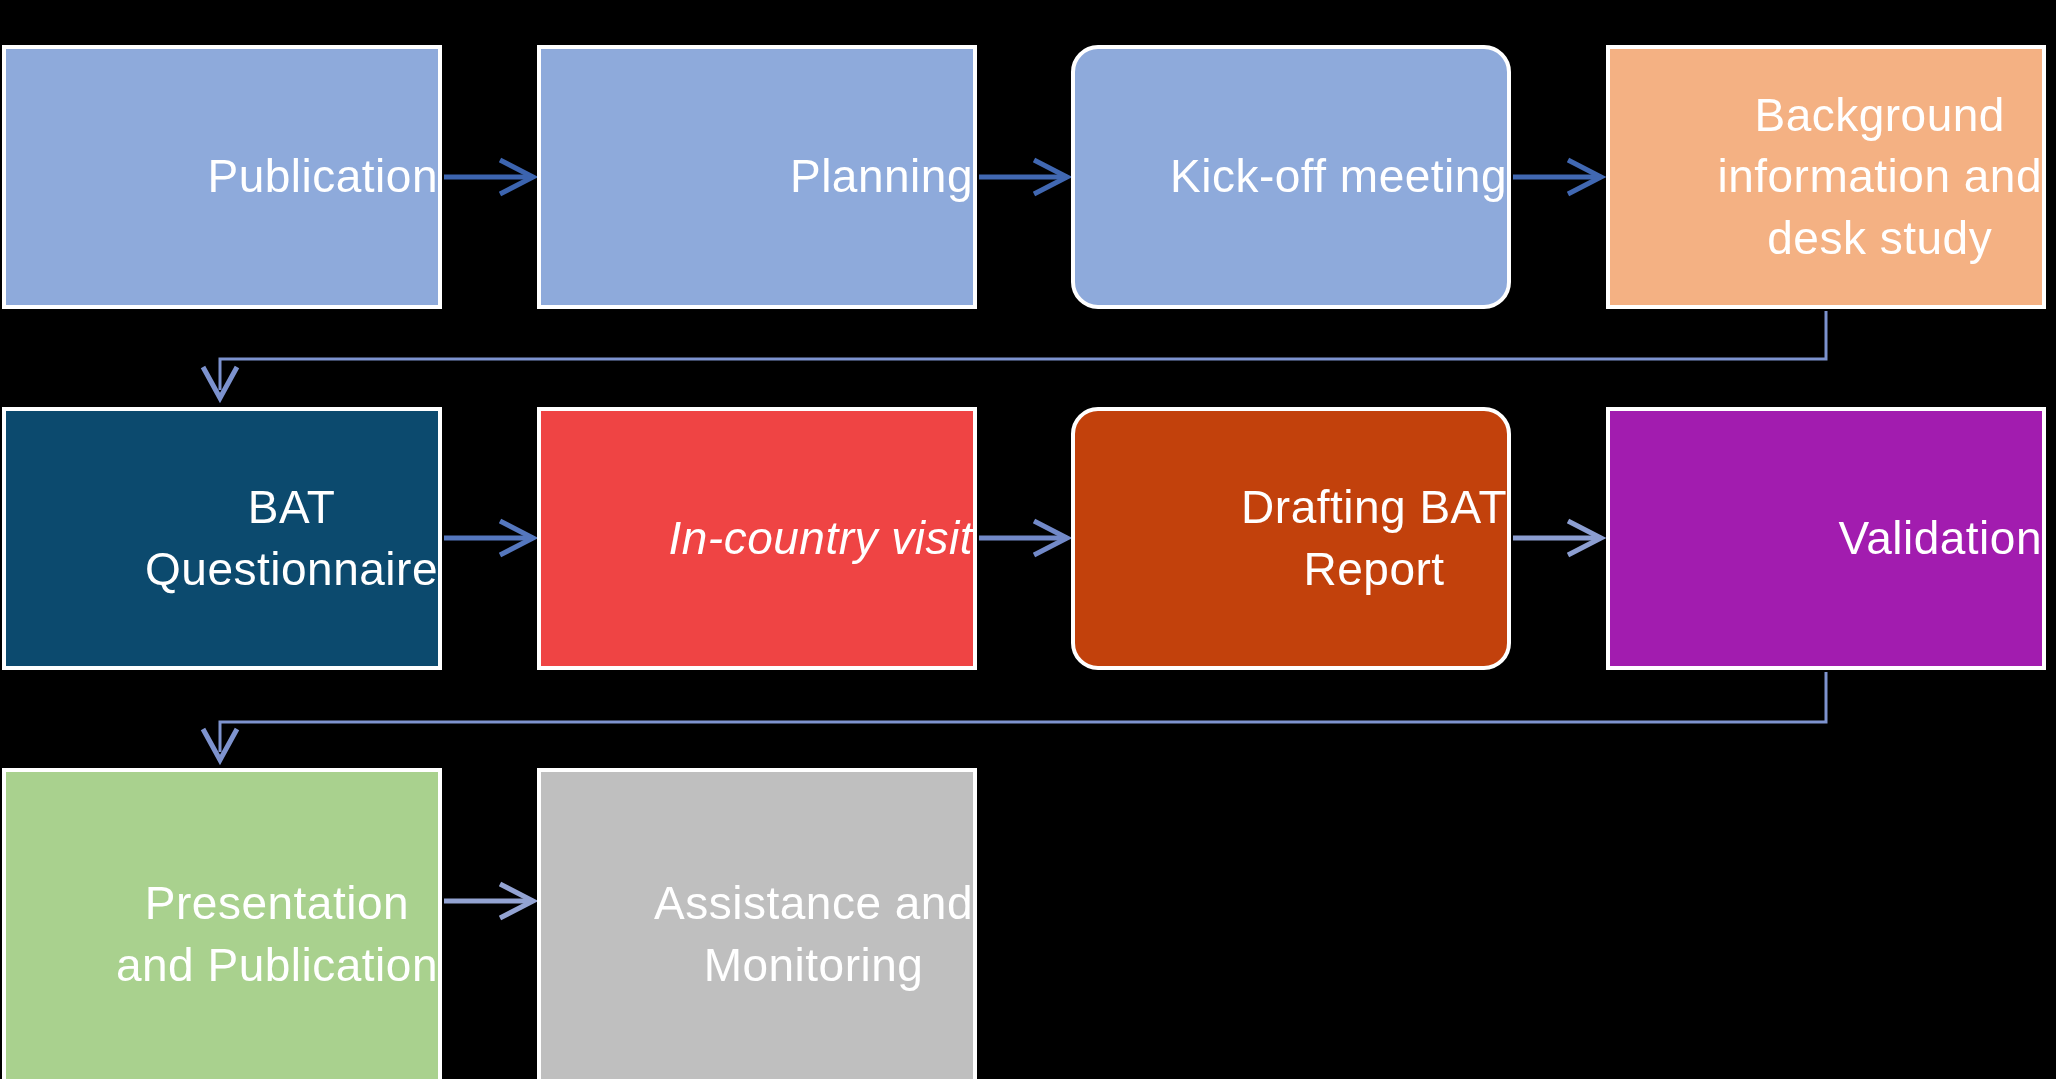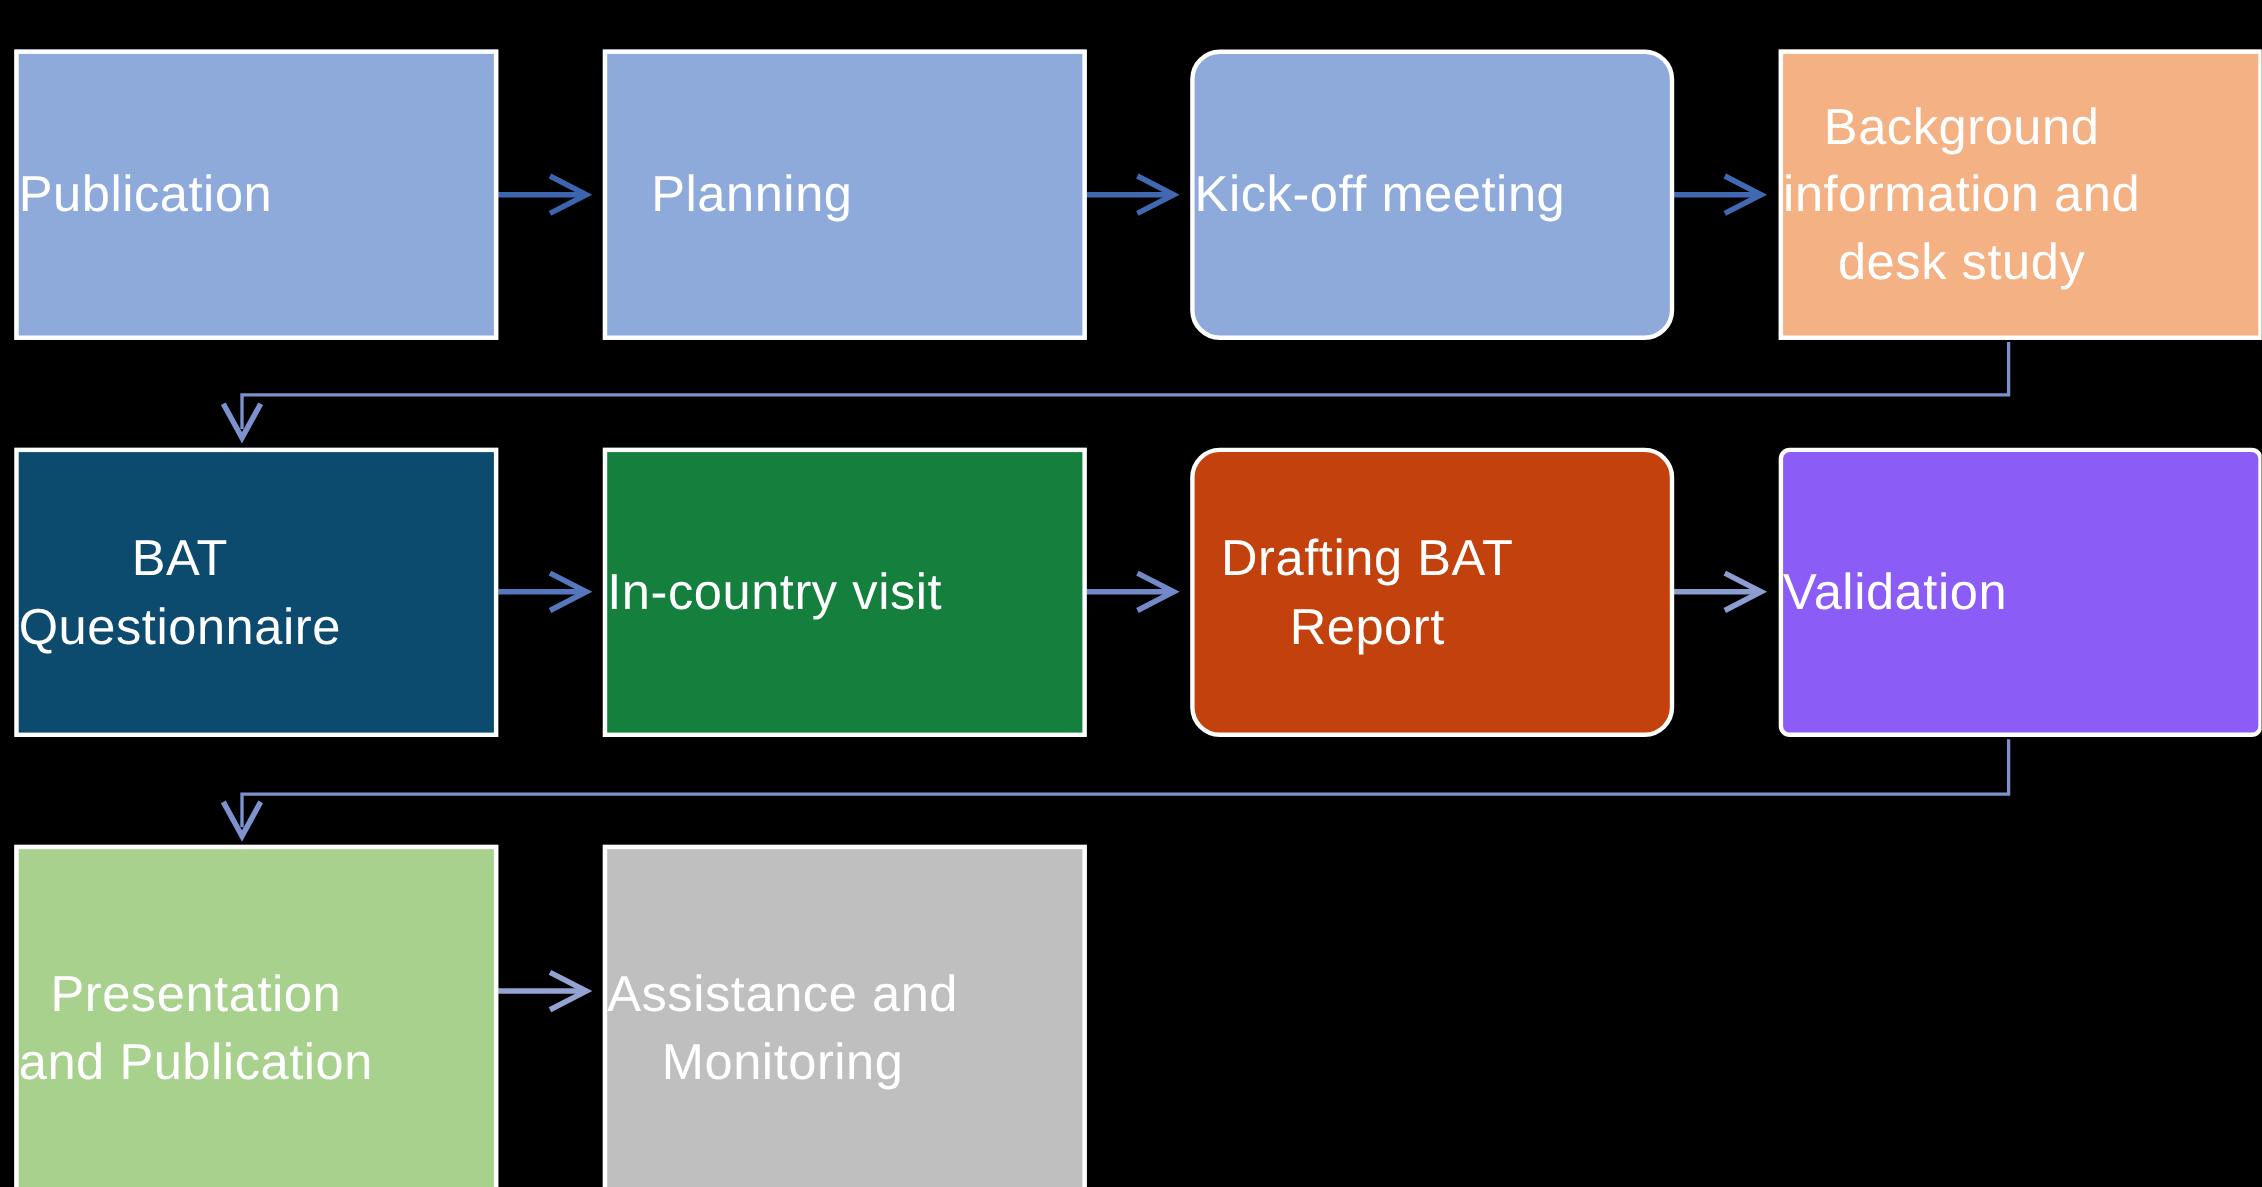--- a/index.html
+++ b/index.html
@@ -33,24 +33,23 @@
   }
   .shaft { stroke-width: 5; }
   .head  { stroke-width: 5; }
   .elbow-line { stroke-width: 3; }
   .box {
     position: absolute;
     box-sizing: border-box;
     border: 4px solid #ffffff;
     display: flex;
     align-items: center;
-    justify-content: flex-start;
+    justify-content: flex-end;
     text-align: center;
     color: #ffffff;
-    margin-left: 11px;
   }
   .box .label {
     white-space: pre-line;
     font-size: 46px;
     line-height: 1.34;
     letter-spacing: 0.5px;
   }
   
   .c1 { left: 2px;    width: 440px; }
   .c2 { left: 537px;  width: 440px; }
@@ -122,28 +121,28 @@
   <div class="box r1 c4" style="background-color: rgb(244, 177, 131);">
     <span class="label">Background
 information and
 desk study</span>
   </div>
 
   <div class="box r2 c1" style="background-color: #0c4a6e;">
     <span class="label">BAT
 Questionnaire</span>
   </div>
-  <div class="box r2 c2" style="background-color: #15803d;">
+  <div class="box r2 c2" style="background-color: #ef4444; font-style: italic;">
     <span class="label">In-country visit</span>
   </div>
   <div class="box r2 c3" style="background-color: #c2410c; padding-left: 24px;">
     <span class="label">Drafting BAT
 Report</span>
   </div>
-  <div class="box r2 c4" style="background-color: #8b5cf6; border-radius: 10px;">
+  <div class="box r2 c4" style="background-color: #a21caf;">
     <span class="label">Validation</span>
   </div>
 
   <div class="box r3 c1" style="background-color: rgb(169, 209, 142);">
     <span class="label">Presentation
 and Publication</span>
   </div>
   <div class="box r3 c2" style="background-color: rgb(191, 191, 191);">
     <span class="label">Assistance and
 Monitoring</span>

